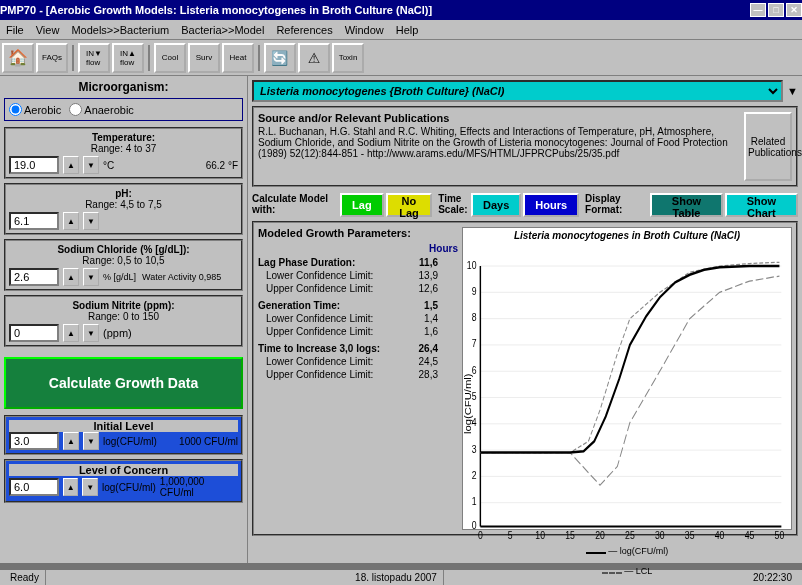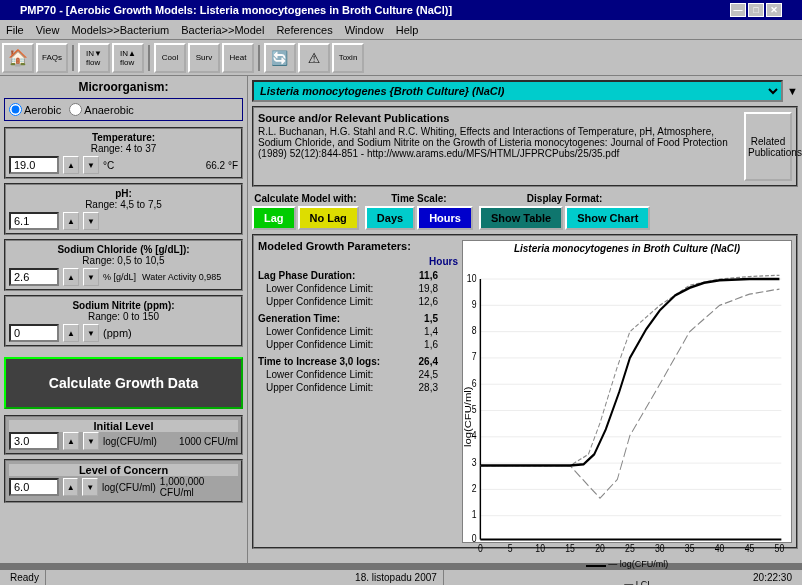--- a/index.html
+++ b/index.html
@@ -1,19 +1,19 @@
 <!DOCTYPE html>
 <html><head>
   <meta charset="utf-8">
   <style>
     * { box-sizing: border-box; margin: 0; padding: 0; }
     body { font-family: Arial, sans-serif; font-size: 11px; background: #c0c0c0; width: 802px; height: 585px; overflow: hidden; }
     
     
-    .title-bar { background: #000080; color: white; padding: 2px 20px; font-size: 11px; font-weight: bold; display: flex; justify-content: space-between; align-items: center; height: 20px; gap: 48px; }
+    .title-bar { background: #000080; color: white; padding: 2px 0; font-size: 11px; font-weight: bold; display: flex; justify-content: space-between; align-items: center; height: 20px; gap: 48px; }
     .title-bar-buttons { display: flex; gap: 2px; }
     .title-bar-btn { width: 16px; height: 14px; background: #c0c0c0; border: 1px solid #fff; font-size: 9px; display: flex; align-items: center; justify-content: center; cursor: pointer; }
     
     
     .menu-bar { background: #c0c0c0; display: flex; gap: 0; height: 20px; align-items: center; border-bottom: 1px solid #808080; }
     .menu-item { padding: 2px 6px; font-size: 11px; cursor: pointer; height: 100%; display: flex; align-items: center; }
     
     
     .toolbar { background: #c0c0c0; display: flex; align-items: center; gap: 2px; padding: 2px; border-bottom: 1px solid #808080; height: 36px; }
     .toolbar-btn { width: 32px; height: 30px; background: #c0c0c0; border: 2px outset #ffffff; font-size: 9px; cursor: pointer; display: flex; flex-direction: column; align-items: center; justify-content: center; }
@@ -33,41 +33,41 @@
     .radio-label { display: flex; align-items: center; gap: 2px; font-size: 11px; }
     
     .param-box { border: 2px groove #808080; padding: 3px; margin-bottom: 4px; background: #c0c0c0; }
     .param-title { text-align: center; font-size: 10px; font-weight: bold; }
     .param-range { text-align: center; font-size: 10px; }
     .param-input-row { display: flex; align-items: center; gap: 4px; margin-top: 2px; }
     .param-input { width: 50px; height: 18px; border: 2px inset #808080; font-size: 11px; background: white; padding: 1px 3px; }
     .spin-btn { width: 16px; height: 18px; background: #c0c0c0; border: 1px outset #ffffff; font-size: 8px; cursor: pointer; display: flex; align-items: center; justify-content: center; }
     .temp-display { font-size: 10px; color: #000; }
     
-    .calc-btn { width: 100%; height: 52px; background: #404040; color: white; font-size: 14px; font-weight: bold; border: 2px outset #00ff00; cursor: pointer; margin: 6px 0; }
-    
-    .level-box { border: 2px groove #808080; padding: 3px; margin-bottom: 4px; background: #a3a3a3; }
+    .calc-btn { width: 100%; height: 52px; background: #15803d; color: white; font-size: 14px; font-weight: bold; border: 2px outset #00ff00; cursor: pointer; margin: 6px 0; }
+    
+    .level-box { border: 2px groove #808080; padding: 3px; margin-bottom: 4px; background: #1d4ed8; }
     .level-title { text-align: center; font-weight: bold; font-size: 11px; background: #c0c0c0; }
     .level-row { display: flex; align-items: center; gap: 4px; }
     .level-text { font-size: 10px; }
     
     
     .right-panel { flex: 1; background: #c0c0c0; padding: 4px; }
     
     .organism-dropdown-row { display: flex; align-items: center; gap: 4px; margin-bottom: 4px; }
     .organism-dropdown { flex: 1; height: 22px; background: #00cccc; border: 2px inset #808080; font-size: 11px; font-style: italic; font-weight: bold; padding: 2px; }
     
     .source-box { border: 2px groove #808080; padding: 4px; margin-bottom: 6px; display: flex; gap: 4px; background: #c0c0c0; }
     .source-title { font-weight: bold; font-size: 11px; margin-bottom: 2px; }
     .source-text { font-size: 10px; height: 55px; overflow: hidden; flex: 1; }
     .related-btn { width: 48px; background: #c0c0c0; border: 2px outset #ffffff; font-size: 10px; cursor: pointer; text-align: center; padding: 2px; }
     
     
     .model-row { display: flex; gap: 6px; align-items: center; margin-bottom: 4px; }
-    .model-section { display: flex; flex-direction: column; align-items: center; }
+    .model-section { display: flex; flex-direction: row; align-items: flex-end; }
     .model-section-title { font-size: 10px; font-weight: bold; margin-bottom: 2px; }
     .model-btn-group { display: flex; gap: 2px; }
     .model-btn { height: 24px; padding: 0 10px; font-size: 11px; font-weight: bold; border: 2px outset #ffffff; cursor: pointer; background: #0f766e; }
     .model-btn.active-green { background: #00cc00; color: white; }
     .model-btn.active-yellow { background: #dddd00; color: black; }
     .model-btn.active-cyan { background: #00cccc; color: black; }
     .model-btn.active-blue { background: #0000cc; color: white; }
     
     
     .growth-params-box { border: 2px groove #808080; padding: 4px; background: #c0c0c0; display: flex; gap: 4px; }
@@ -275,21 +275,21 @@
         <div class="hours-header">Hours</div>
 
         <div class="params-table">
 
           <div class="row bold">
             <span>Lag Phase Duration:</span>
             <span>11,6</span>
           </div>
           <div class="row" style="padding-left:8px;">
             <span>Lower Confidence Limit:</span>
-            <span>19,8</span>
+            <span>13,9</span>
           </div>
           <div class="row" style="padding-left:8px;">
             <span>Upper Confidence Limit:</span>
             <span>12,6</span>
           </div>
 
           <div class="row bold" style="margin-top:4px;">
             <span>Generation Time:</span>
             <span>1,5</span>
           </div>

